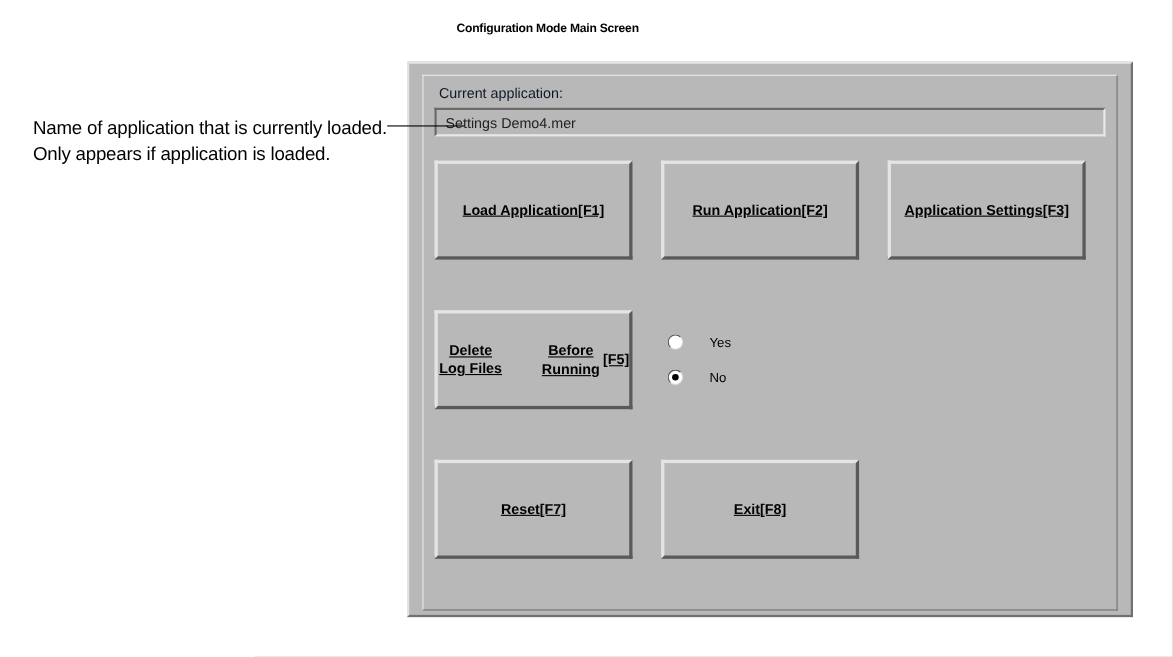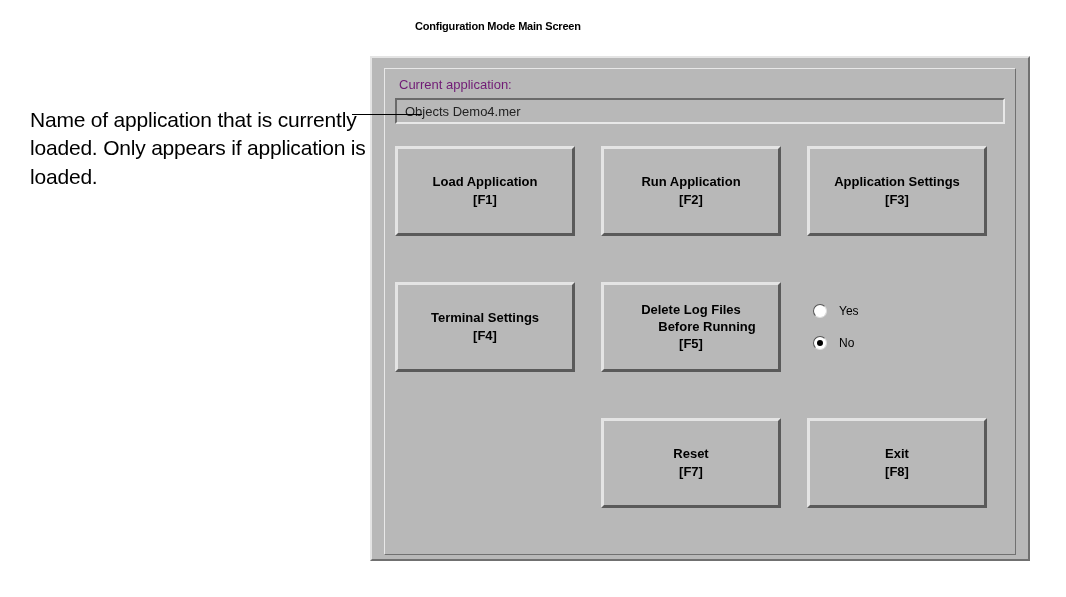--- a/index.html
+++ b/index.html
@@ -20,21 +20,21 @@
   .layout {
     display: flex;
     align-items: flex-start;
   }
   .annotation-col {
     width: 340px;
     padding-top: 50px;
     position: relative;
   }
   .annotation-text {
-    font-size: 21px;
+    font-size: 17px;
     line-height: 1.35;
     letter-spacing: -0.2px;
   }
   .annotation-line {
     position: absolute;
     top: 58px;
     left: 322px;
     width: 70px;
     height: 1px;
     background: #000;
@@ -55,21 +55,21 @@
     border-top: 1px solid #e8e8e8;
     border-left: 1px solid #e8e8e8;
     border-right: 1px solid #707070;
     border-bottom: 1px solid #707070;
     padding: 8px 10px 10px 10px;
     height: 100%;
   }
   .cur-app-label {
     font-family: Tahoma, Geneva, sans-serif;
     font-size: 13px;
-    color: #701a75;
+    color: #0f172a;
     margin: 0 0 6px 4px;
   }
   .cur-app-field {
     background: #b8b8b8;
     border-top: 2px solid #6a6a6a;
     border-left: 2px solid #6a6a6a;
     border-right: 2px solid #e8e8e8;
     border-bottom: 2px solid #e8e8e8;
     padding: 4px 8px;
     font-family: Tahoma, Geneva, sans-serif;
@@ -82,49 +82,49 @@
     display: grid;
     grid-template-columns: repeat(3, 180px);
     grid-template-rows: repeat(3, 90px);
     column-gap: 26px;
     row-gap: 46px;
     justify-content: start;
     align-content: start;
   }
   .hmi-button {
     display: flex;
-    flex-direction: column;
     align-items: center;
     justify-content: center;
     font-family: Tahoma, Geneva, sans-serif;
     font-size: 13px;
     font-weight: bold;
     color: #000;
     text-align: center;
     background: #b8b8b8;
     border-top: 3px solid #e4e4e4;
     border-left: 3px solid #e4e4e4;
     border-right: 3px solid #5a5a5a;
     border-bottom: 3px solid #5a5a5a;
     line-height: 1.25;
     cursor: pointer;
+    text-decoration: underline;
   }
   .hmi-button .line2 { margin-top: 1px; margin-left: 32px; }
   .hmi-button .fkey { margin-top: 1px; }
   .radio-cell {
     display: flex;
     flex-direction: column;
     justify-content: center;
     gap: 18px;
     padding-left: 6px;
   }
   .radio-row {
     display: flex;
     align-items: center;
-    gap: 12px;
+    gap: 24px;
     font-family: Tahoma, Geneva, sans-serif;
     font-size: 12px;
     cursor: pointer;
   }
   .radio-outer {
     width: 14px;
     height: 14px;
     border-radius: 50%;
     background: #fff;
     border-top: 1px solid #555;
@@ -152,41 +152,37 @@
 <div class="layout">
   <div class="annotation-col">
     <div class="annotation-text">Name of application that is currently loaded. Only appears if application is loaded.</div>
     <div class="annotation-line"></div>
   </div>
 
   <div class="panel-outer">
     <div class="panel-inner">
 
       <div class="cur-app-label">Current application:</div>
-      <div class="cur-app-field">Objects Demo4.mer</div>
+      <div class="cur-app-field">Settings Demo4.mer</div>
 
       <div class="button-grid">
 
         <div class="hmi-button">
           <span>Load Application</span>
           <span class="fkey">[F1]</span>
         </div>
         <div class="hmi-button">
           <span>Run Application</span>
           <span class="fkey">[F2]</span>
         </div>
         <div class="hmi-button">
           <span>Application Settings</span>
           <span class="fkey">[F3]</span>
         </div>
 
-        <div class="hmi-button">
-          <span>Terminal Settings</span>
-          <span class="fkey">[F4]</span>
-        </div>
         <div class="hmi-button">
           <span>Delete Log Files</span>
           <span class="line2">Before Running</span>
           <span class="fkey">[F5]</span>
         </div>
         <div class="radio-cell">
           <div class="radio-row">
             <span class="radio-outer" id="radio-yes-outer"></span>
             <span>Yes</span>
           </div>

